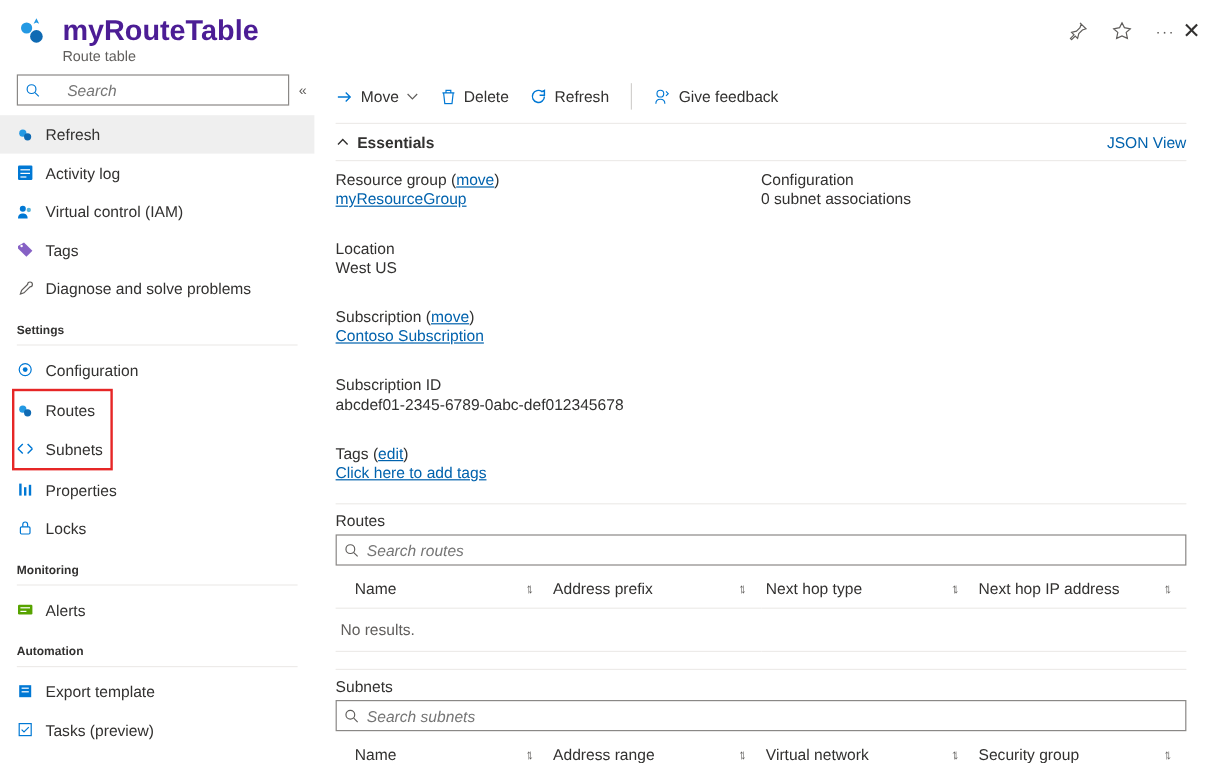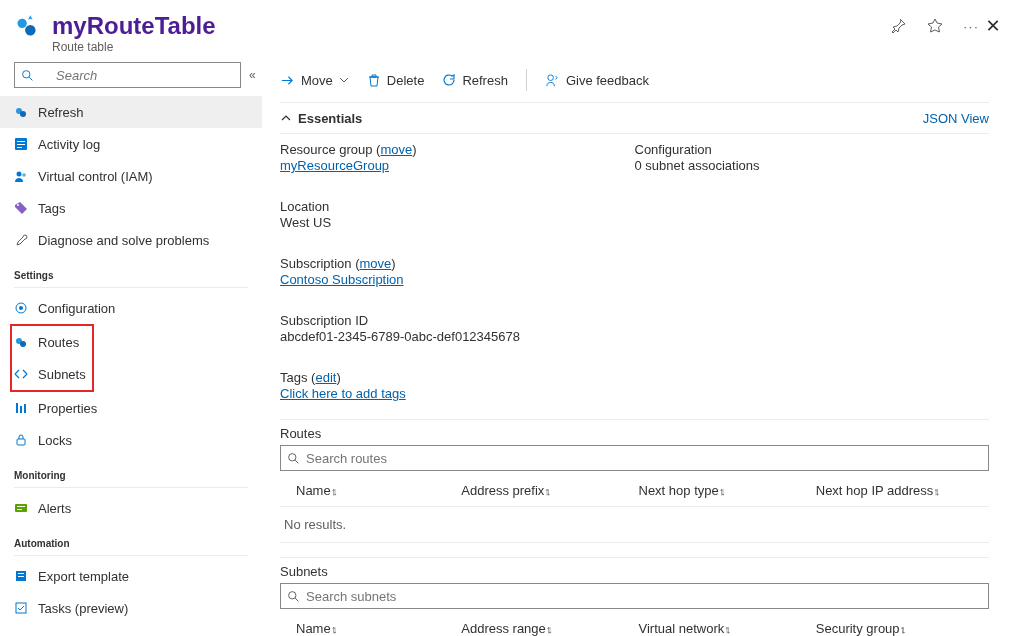--- a/index.html
+++ b/index.html
@@ -39,24 +39,24 @@
   .essentials-row { display: flex; align-items: center; border-top: 1px solid #edebe9; border-bottom: 1px solid #edebe9; height: 32px; text-align: right; }
   .essentials-toggle { display: flex; align-items: center; gap: 6px; cursor: pointer; font-weight: 600; flex: 1; }
   .json-view { color: #0062ad; cursor: pointer; font-size: 13px; }
   .essentials-body { display: flex; padding: 8px 0 12px 0; }
   .ess-col { width: 50%; display: flex; flex-direction: column; gap: 26px; }
   .ess-field { }
   .ess-label { font-size: 13px; color: #323130; }
   .ess-value { font-size: 13px; padding-top: 1px; }
   .section-title { font-size: 13px; padding: 6px 0 4px 0; border-top: 1px solid #edebe9; margin-top: 6px; }
   .table-search { display: flex; align-items: center; border: 1px solid #8a8886; height: 26px; padding: 0 6px; gap: 6px; margin-bottom: 4px; }
-  .table-search input { border: none; outline: none; font-size: 13px; flex: 1; color: #605e5c; }
+  .table-search input { border: none; outline: none; font-size: 13px; flex: 1; color: #605e5c; font-style: italic; }
   .tbl { width: 100%; border-collapse: collapse; }
   .tbl th { text-align: left; font-weight: 400; font-size: 13px; padding: 8px 4px; border-bottom: 1px solid #edebe9; }
-  .tbl th .col-wrap { display: flex; align-items: center; justify-content: flex-start; padding-right: 12px; }
+  .tbl th .col-wrap { display: flex; align-items: center; justify-content: space-between; padding-right: 12px; }
   .sort-glyph { color: #605e5c; font-size: 11px; letter-spacing: -4px; }
   .tbl td { padding: 10px 4px; font-size: 13px; border-bottom: 1px solid #edebe9; color: #605e5c; }
   .indent { padding-left: 12px; }
 </style>
 </head>
 <body>
 
 <div class="header">
   <div class="header-icon">
     <svg viewBox="0 0 24 24" width="28" height="28">

